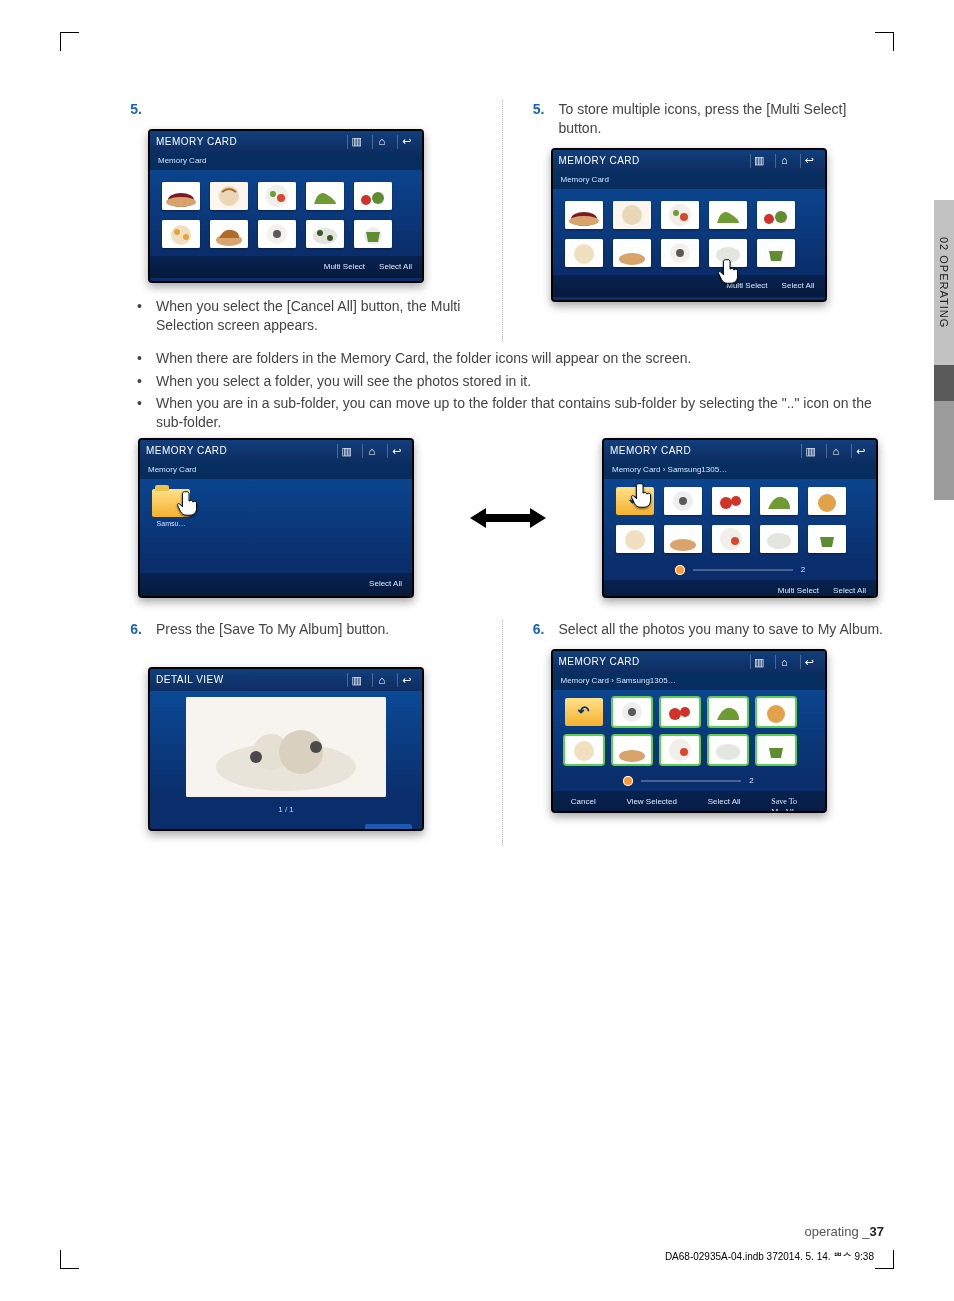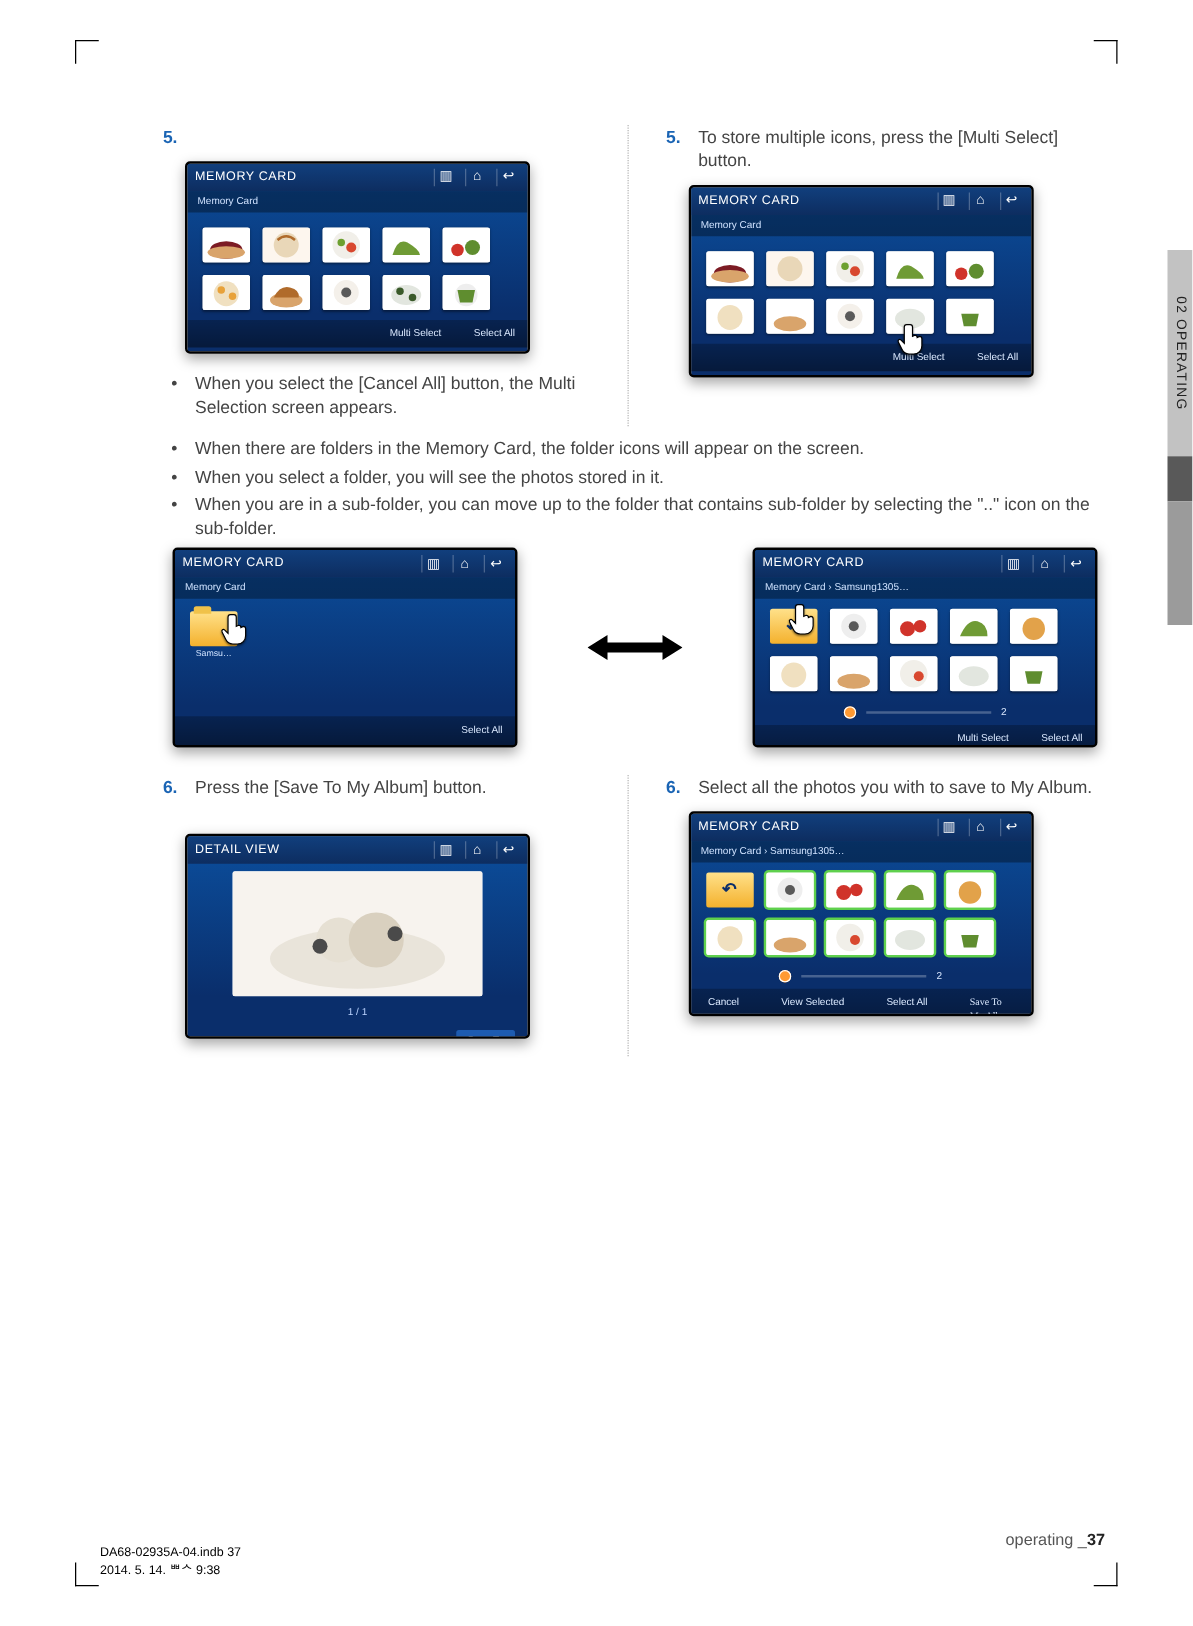--- a/index.html
+++ b/index.html
@@ -125,21 +125,21 @@
   .up-thumb {
     width:38px; height:28px;
     background: linear-gradient(#ffe18a,#f4b12d);
     border-radius:2px;
     display:flex; align-items:center; justify-content:center;
     color:#0a2e6b; font-weight:bold; font-size:14px;
   }
   .up-thumb::after { content:"↶"; }
 
   .bottombar {
-    display:flex; justify-content:flex-end; gap:26px;
+    display:flex; justify-content:flex-end; gap:14px;
     padding:6px 10px;
     background:linear-gradient(rgba(0,0,0,.25), rgba(0,0,0,.45));
     font-size:8px; color:#dbe9ff;
   }
   .bottombar .bbtn { cursor:pointer; }
   .bottombar.four { justify-content:space-around; }
 
   .pagination {
     text-align:center;
     color:#dbe9ff;
@@ -180,21 +180,21 @@
 
   
   .footer-right {
     position:absolute; right:0; bottom:-40px;
     font-size:13px; color:#555;
   }
   .footer-right b { color:#222; }
   .print-foot {
     position:absolute; bottom:38px; left:80px; right:80px;
     display:flex; justify-content:flex-end;
-    font-size:10px; color:#000;flex-direction:column;
+    font-size:10px; color:#000;
   }
 </style>
 </head>
 <body>
 
 <div class="crop-tl"></div>
 <div class="crop-tr"></div>
 <div class="crop-bl"></div>
 <div class="crop-br"></div>
 
@@ -574,21 +574,21 @@
         </div>
       </div>
     </div>
 
     <div class="div-dash"></div>
 
     <div class="col">
       <ol class="steps">
         <li>
           <span class="num">6.</span>
-          <span class="txt">Select all the photos you with to save to My Album.</span>
+          <span class="txt">Select all the photos you many to save to My Album.</span>
         </li>
       </ol>
       <div class="screen" style="height:160px;">
         <div class="titlebar">
           <span>MEMORY CARD</span>
           <span class="t-icons">
             <span class="t-icon">▥</span>
             <span class="t-icon">⌂</span>
             <span class="t-icon">↩</span>
           </span>

